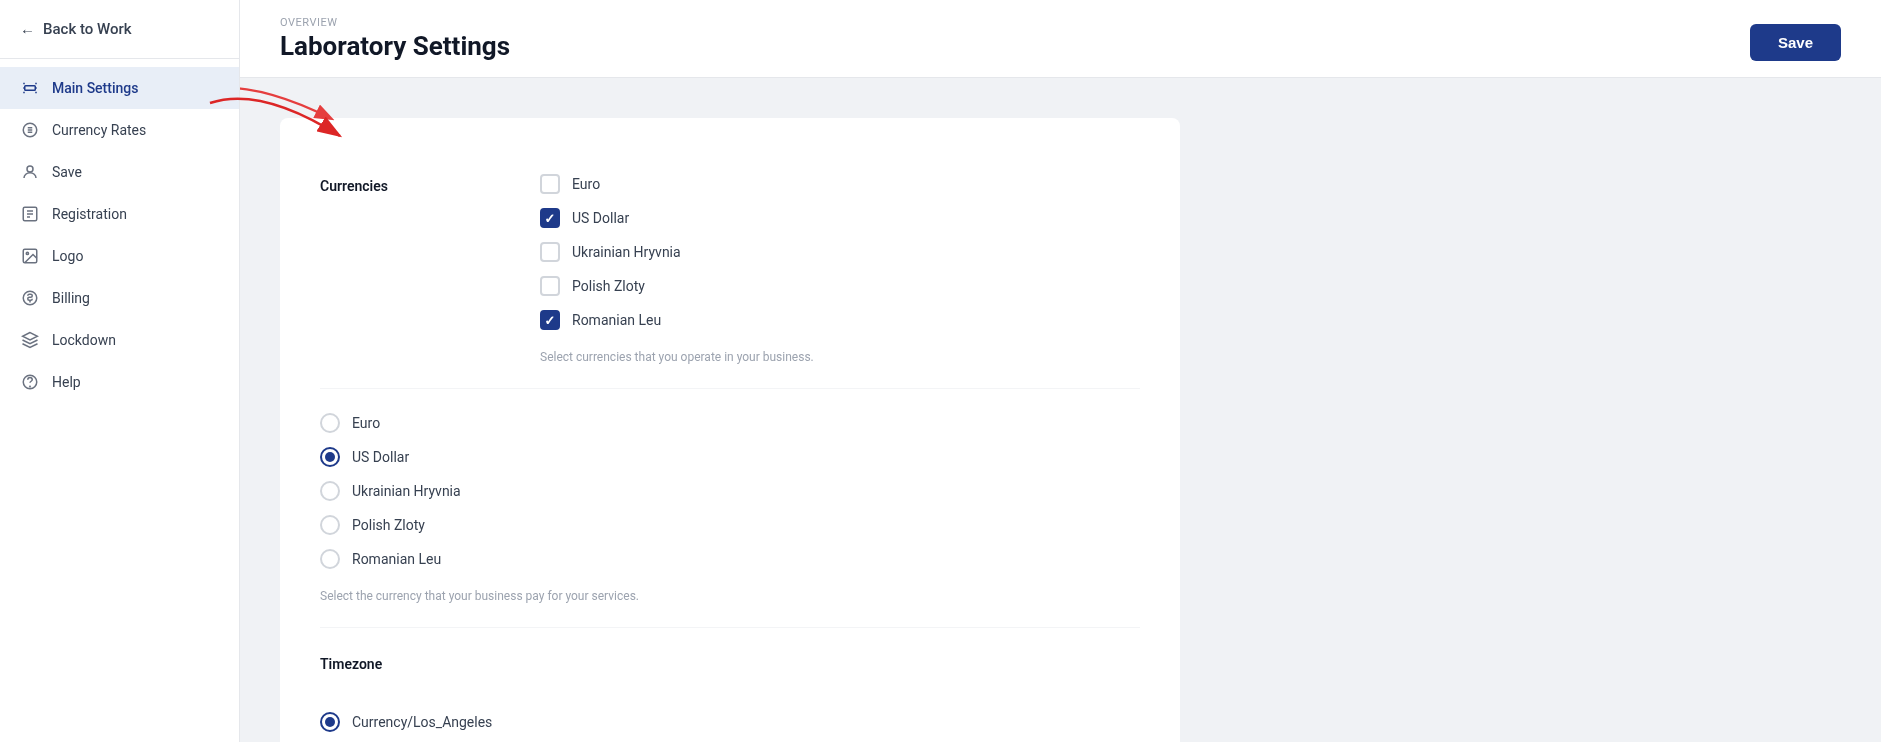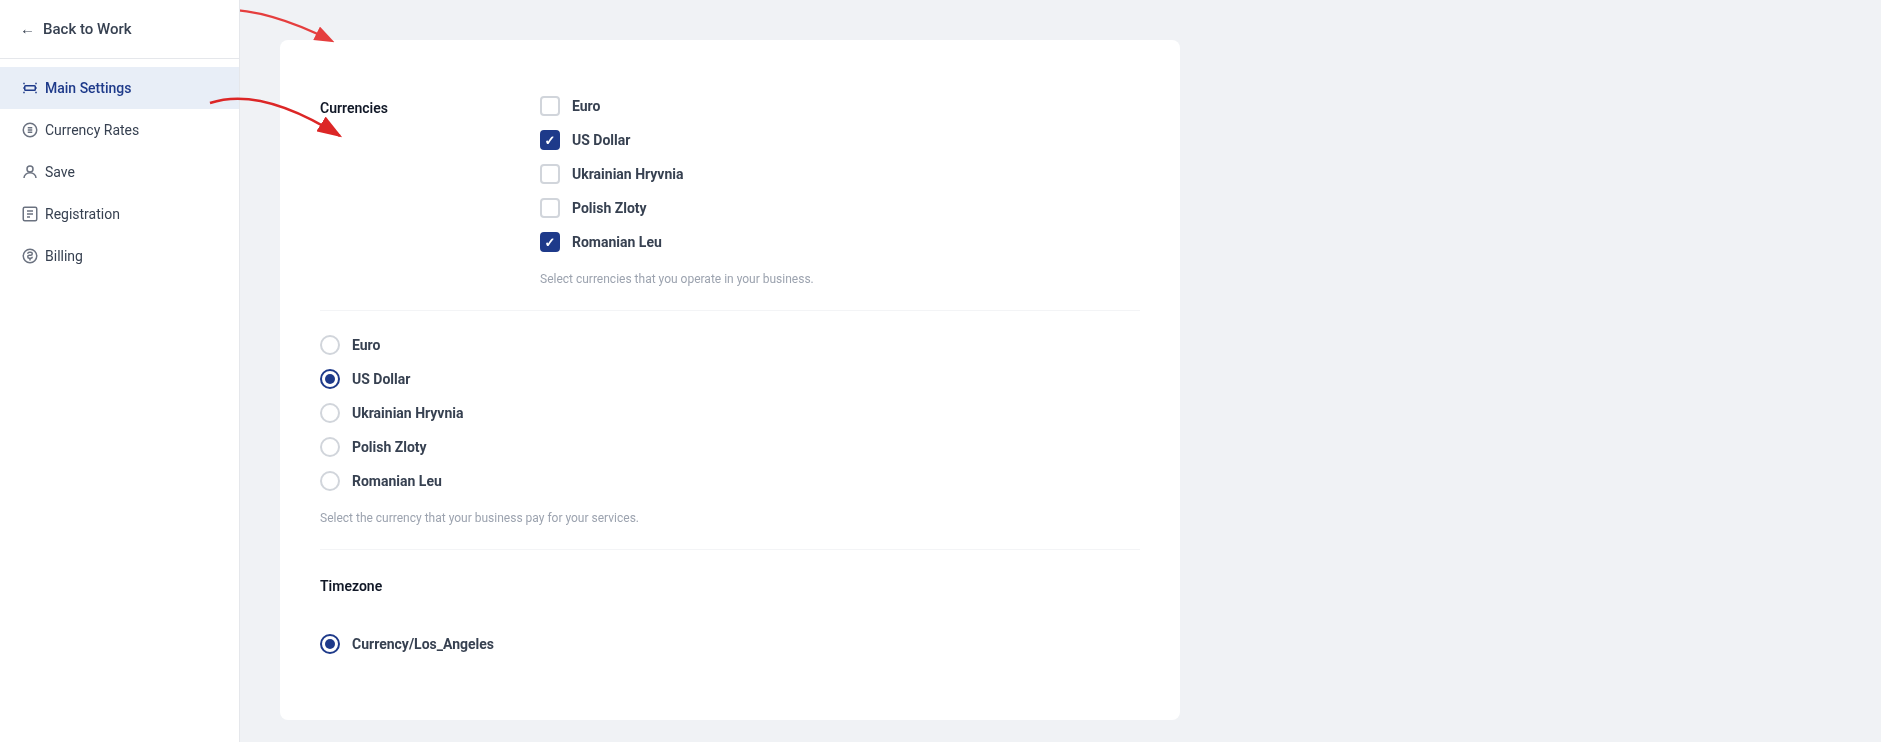--- a/index.html
+++ b/index.html
@@ -35,21 +35,21 @@
     }
 
     .sidebar-nav {
       flex: 1;
       padding: 8px 0;
     }
 
     .nav-item {
       display: flex;
       align-items: center;
-      gap: 5px;
+      gap: 12px;
       padding: 11px 20px;
       cursor: pointer;
       color: #374151;
       font-size: 14px;
       font-weight: 400;
       transition: background 0.15s;
     }
     .nav-item.active {
       background: #e8eef7;
       color: #1e3a8a;
@@ -164,21 +164,20 @@
     .option-item {
       display: flex;
       align-items: center;
       gap: 12px;
       cursor: pointer;
     }
 
     .option-label {
       font-size: 14px;
       color: #374151;
-      font-weight: bold;
     }
 
     
     .checkbox {
       width: 20px;
       height: 20px;
       border: 2px solid #d1d5db;
       border-radius: 4px;
       background: #ffffff;
       display: flex;
@@ -282,37 +281,74 @@
         <svg width="18" height="18" viewBox="0 0 24 24" fill="none" stroke="currentColor" stroke-width="2">
           <rect x="3" y="3" width="18" height="18" rx="2"></rect>
           <line x1="8" y1="8" x2="16" y2="8"></line>
           <line x1="8" y1="12" x2="16" y2="12"></line>
           <line x1="8" y1="16" x2="12" y2="16"></line>
         </svg>
       </span>
       <span>Registration</span>
     </div>
 
+    <div class="nav-item">
+      <span class="nav-icon">
+        <svg width="18" height="18" viewBox="0 0 24 24" fill="none" stroke="currentColor" stroke-width="2">
+          <rect x="3" y="3" width="18" height="18" rx="2"></rect>
+          <circle cx="8.5" cy="8.5" r="1.5"></circle>
+          <polyline points="21 15 16 10 5 21"></polyline>
+        </svg>
+      </span>
+      <span>Logo</span>
+    </div>
 
     <div class="nav-item">
       <span class="nav-icon">
         <svg width="18" height="18" viewBox="0 0 24 24" fill="none" stroke="currentColor" stroke-width="2">
           <circle cx="12" cy="12" r="9"></circle>
           <path d="M12 6v2m0 8v2M9 9c0-1.1.9-2 2-2h2a2 2 0 0 1 0 4h-2a2 2 0 0 0 0 4h2a2 2 0 0 0 2-2"></path>
         </svg>
       </span>
       <span>Billing</span>
     </div>
 
-
+    <div class="nav-item">
+      <span class="nav-icon">
+        <svg width="18" height="18" viewBox="0 0 24 24" fill="none" stroke="currentColor" stroke-width="2">
+          <path d="M12 2L2 7l10 5 10-5-10-5z"></path>
+          <path d="M2 17l10 5 10-5"></path>
+          <path d="M2 12l10 5 10-5"></path>
+        </svg>
+      </span>
+      <span>Lockdown</span>
+    </div>
+
+    <div class="nav-item">
+      <span class="nav-icon">
+        <svg width="18" height="18" viewBox="0 0 24 24" fill="none" stroke="currentColor" stroke-width="2">
+          <circle cx="12" cy="12" r="9"></circle>
+          <path d="M9 9c0-1.7 1.3-3 3-3s3 1.3 3 3c0 2-3 2-3 4"></path>
+          <circle cx="12" cy="18" r="0.5" fill="currentColor"></circle>
+        </svg>
+      </span>
+      <span>Help</span>
+    </div>
   </div>
 </nav>
 
 <div class="main">
 
+  <div class="header">
+    <div class="header-left">
+      <div class="breadcrumb">OVERVIEW</div>
+      <div class="page-title">Laboratory Settings</div>
+    </div>
+    <button class="save-btn">Save</button>
+  </div>
 
   <div style="position:relative;">
     <svg style="position:absolute; left:-60px; top:0; width:180px; height:70px; pointer-events:none; z-index:10;" viewBox="0 0 180 70">
       <defs>
         <marker id="arrowhead" markerWidth="8" markerHeight="8" refX="6" refY="3" orient="auto">
           <polygon points="0 0, 8 3, 0 6" fill="#e53e3e"></polygon>
         </marker>
       </defs>
       <path d="M 30 10 Q 80 5 150 40" stroke="#e53e3e" stroke-width="2.5" fill="none" marker-end="url(#arrowhead)"></path>
     </svg>

